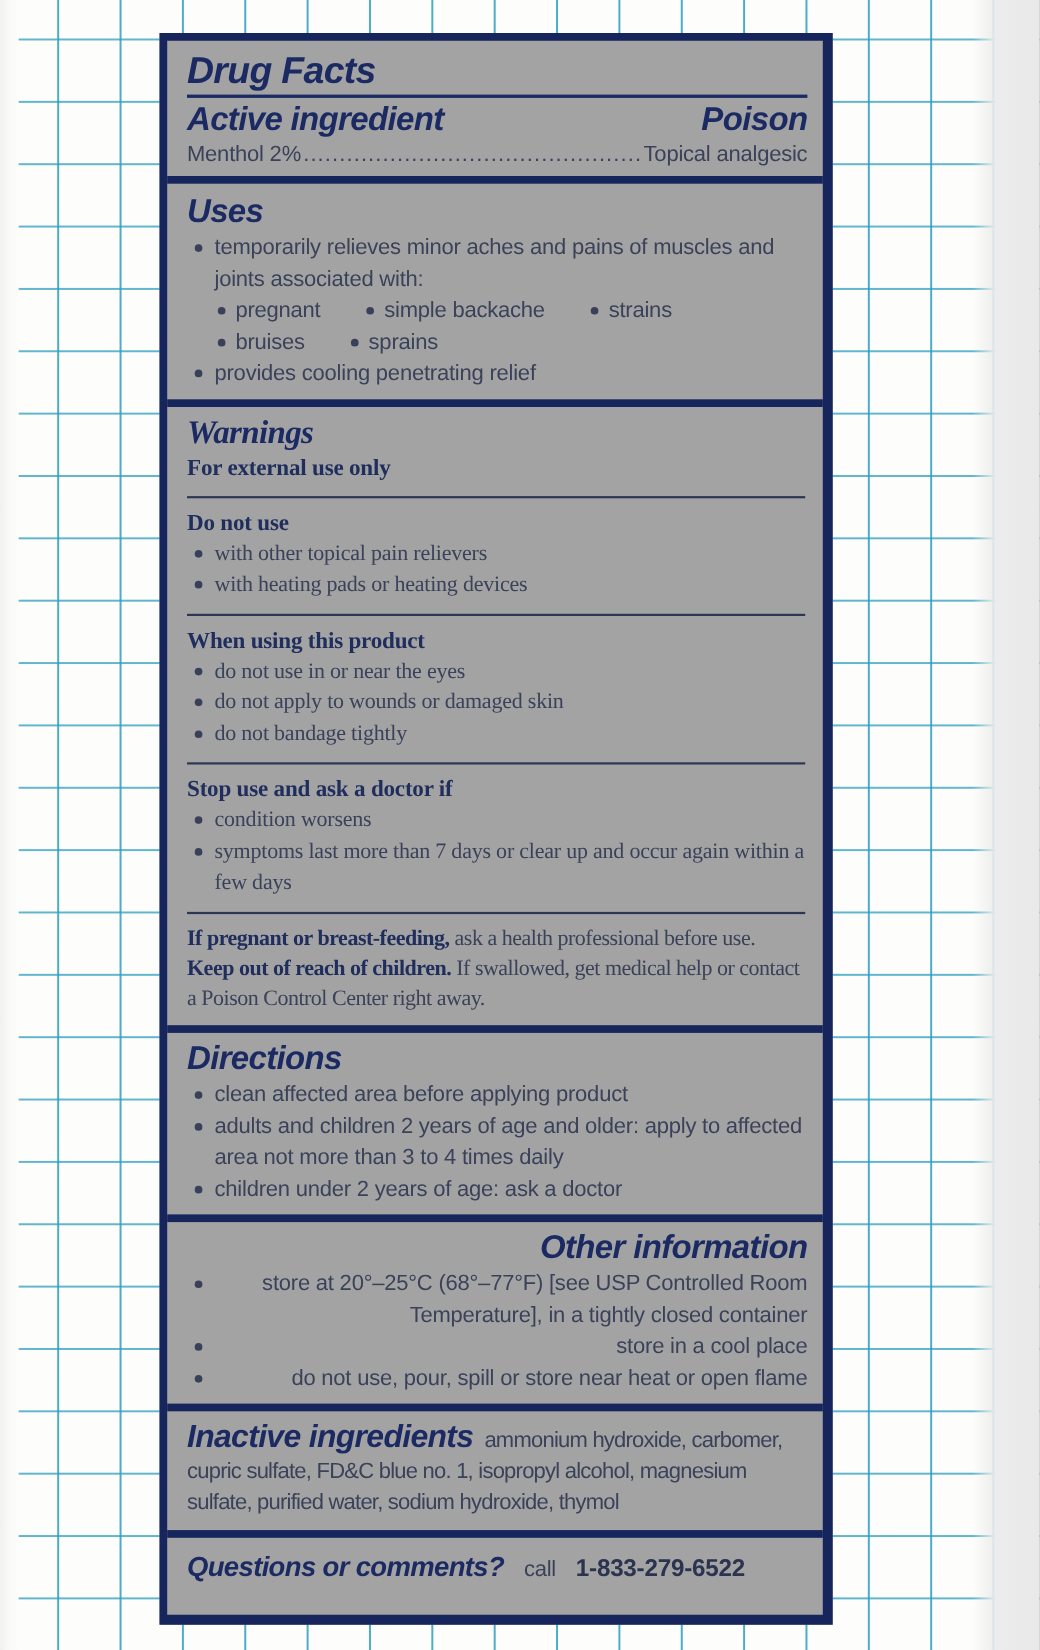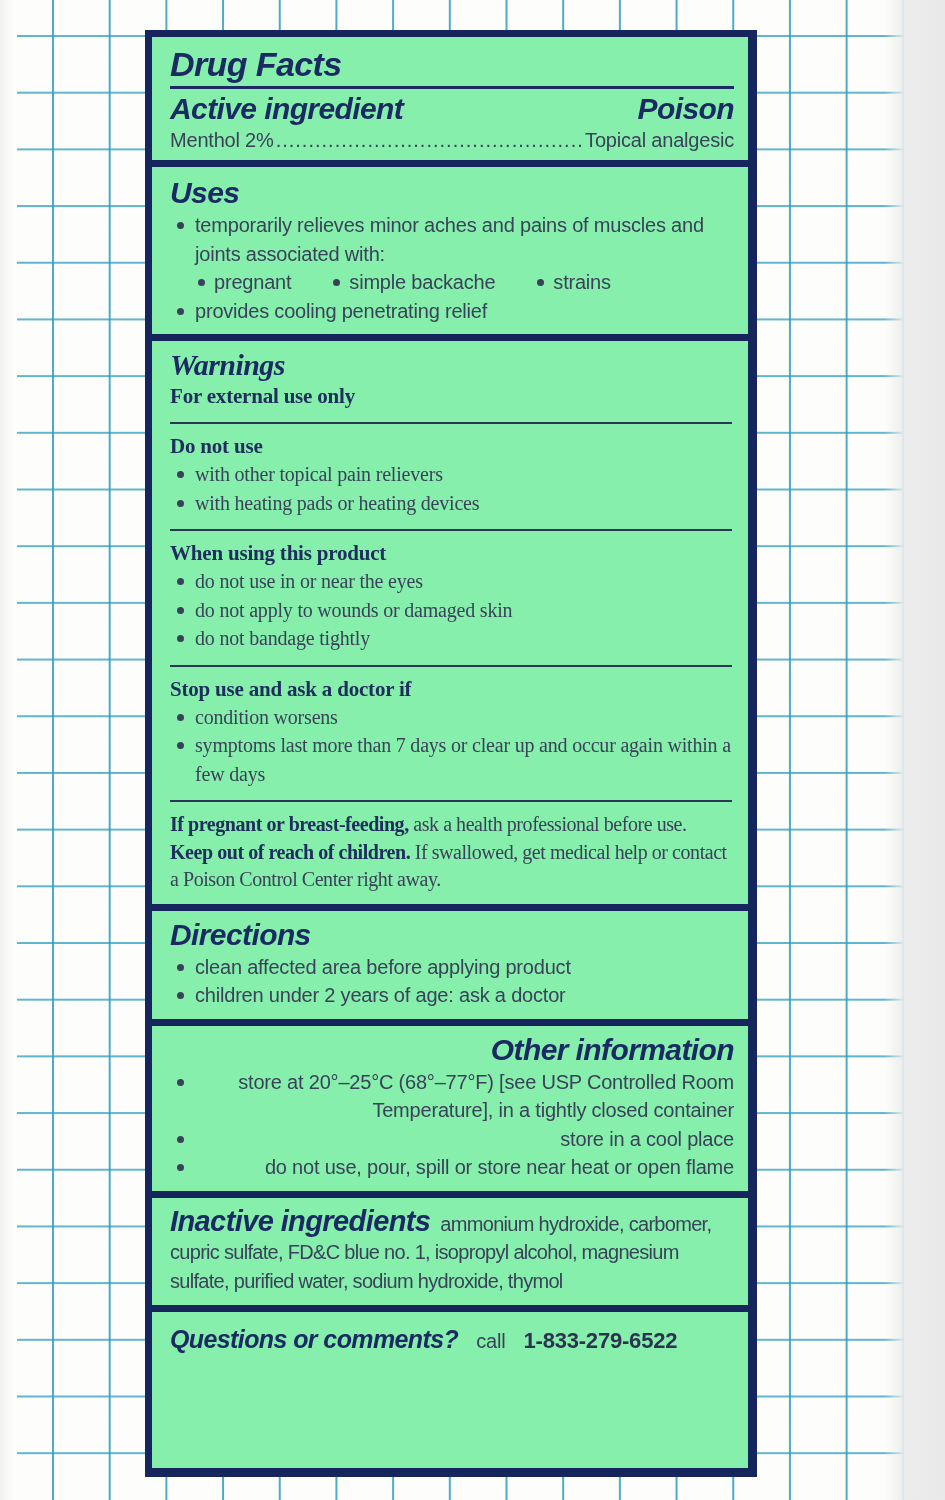--- a/index.html
+++ b/index.html
@@ -20,21 +20,21 @@
     background:linear-gradient(to right, #f1f1ef 0, #fbfbf9 60%, #fdfdfb 100%);
     z-index:2;
   }
   .edge-right {
     position:absolute; right:0; top:0; width:61px; height:1500px;
     background:linear-gradient(to right, rgba(237,237,237,0) 0, #ececec 35%, #e9e9e9 100%);
     z-index:2;
   }
   .panel {
     position:absolute; left:145px; top:30px; width:612px; height:1447px;
-    background:#86efac;
+    background:#a3a3a3;
     border:7px solid #16265c;
     border-right-width:9px;
     border-bottom-width:9px;
     z-index:3;
     display:flex; flex-direction:column;
     letter-spacing:-0.2px;
   }
   .sec { padding:6px 14px 8px 18px; }
   .bar { height:7px; background:#16265c; flex:none; }
   h1, h2 { font-style:italic; font-weight:bold; color:#1b2a63; letter-spacing:-0.6px; }
@@ -92,20 +92,24 @@
   <div class="bar"></div>
 
   <div class="sec" style="padding-top:8px; padding-bottom:9px;">
     <h2>Uses</h2>
     <div class="b-item">temporarily relieves minor aches and pains of muscles and joints associated with:</div>
     <div class="cond-row">
       <span class="cond-item">pregnant</span>
       <span class="cond-item">simple backache</span>
       <span class="cond-item">strains</span>
     </div>
+    <div class="cond-row">
+      <span class="cond-item">bruises</span>
+      <span class="cond-item">sprains</span>
+    </div>
     <div class="b-item">provides cooling penetrating relief</div>
   </div>
 
   <div class="bar"></div>
 
   <div class="sec" style="padding-bottom:10px;font-family:Liberation Serif, serif;">
     <h2>Warnings</h2>
     <div class="subhead">For external use only</div>
 
     <hr class="rule-thin">
@@ -131,20 +135,21 @@
 
     <div class="para"><b>If pregnant or breast-feeding,</b><span> ask a health professional before use.</span></div>
     <div class="para"><b>Keep out of reach of children.</b><span> If swallowed, get medical help or contact a Poison Control Center right away.</span></div>
   </div>
 
   <div class="bar"></div>
 
   <div class="sec" style="padding-bottom:9px;">
     <h2>Directions</h2>
     <div class="b-item">clean affected area before applying product</div>
+    <div class="b-item">adults and children 2 years of age and older: apply to affected area not more than 3 to 4 times daily</div>
     <div class="b-item">children under 2 years of age: ask a doctor</div>
   </div>
 
   <div class="bar"></div>
 
   <div class="sec" style="padding-bottom:9px;text-align:right;">
     <h2>Other information</h2>
     <div class="b-item">store at 20°–25°C (68°–77°F) [see USP Controlled Room Temperature], in a tightly closed container</div>
     <div class="b-item">store in a cool place</div>
     <div class="b-item">do not use, pour, spill or store near heat or open flame</div>

